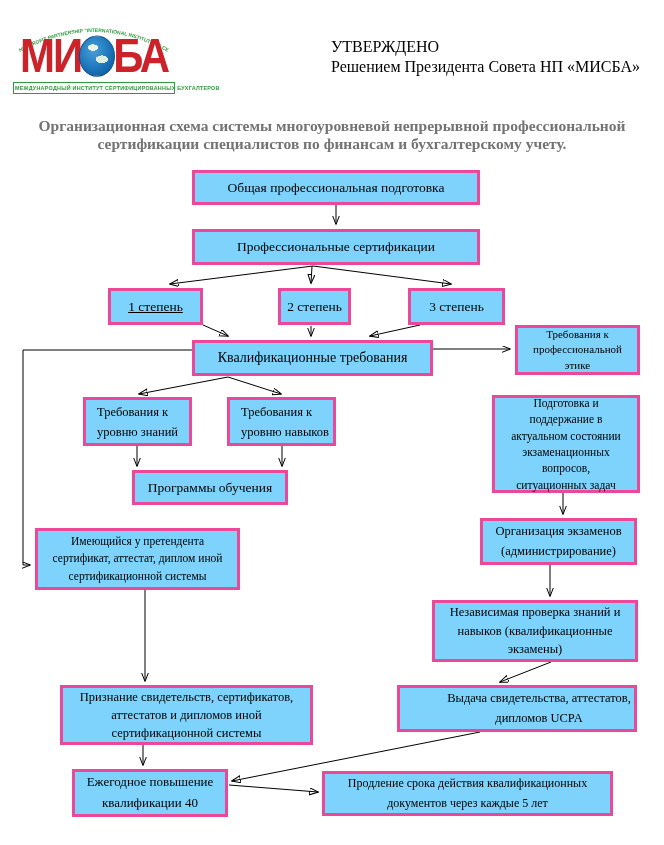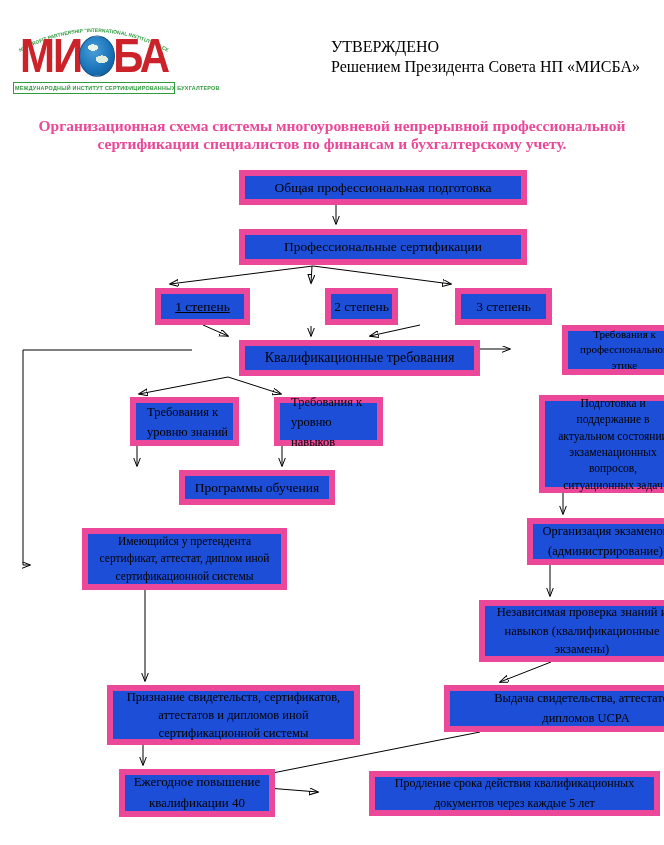--- a/index.html
+++ b/index.html
@@ -48,25 +48,24 @@
     position:absolute; left:4px; right:4px; top:117px;
     text-align:center; font-weight:bold; font-size:15.5px; line-height:1.13;
     color:#000080; white-space:pre-line;
   }
 
   
   .edges { position:absolute; left:0; top:0; width:664px; height:845px; z-index:1; }
   .edges line, .edges path { stroke:#000; stroke-width:1; fill:none; }
   .node {
     position:absolute; z-index:2; box-sizing:border-box;
-    background:#1d4ed8; border:6px solid #ec4899;
+    background:#7dd3fc; border:3px solid #ec4899;
     display:flex; align-items:center; justify-content:center;
     text-align:center; white-space:pre-line; line-height:1.45;
     font-size:13.5px;
-    margin-left:47px;
   }
   .node.left { justify-content:flex-start; text-align:left; padding-left:11px; line-height:1.6; }
 
   #n-general { left:192px; top:170px; width:288px; height:35px; }
   #n-spec    { left:192px; top:229px; width:288px; height:36px; }
   #n-deg1    { left:108px; top:288px; width:95px;  height:37px;text-decoration:underline; }
   #n-deg2    { left:278px; top:288px; width:73px;  height:37px; }
   #n-deg3    { left:408px; top:288px; width:97px;  height:37px; }
   #n-qual    { left:192px; top:340px; width:241px; height:36px; font-size:14px; }
   #n-ethics  { left:515px; top:325px; width:125px; height:50px; font-size:11px; line-height:1.4; }
@@ -100,21 +99,21 @@
       <span>БА</span>
     </div>
     <div class="logo-sub">МЕЖДУНАРОДНЫЙ ИНСТИТУТ СЕРТИФИЦИРОВАННЫХ БУХГАЛТЕРОВ</div>
   </div>
 
   <div class="approval">
     <div>УТВЕРЖДЕНО</div>
     <div>Решением Президента Совета НП «МИСБА»</div>
   </div>
 
-  <div class="doc-title" style="color: #ec4899;">Организационная схема системы многоуровневой непрерывной профессиональной
+  <div class="doc-title" style="color: #737373;">Организационная схема системы многоуровневой непрерывной профессиональной
 сертификации специалистов по финансам и бухгалтерскому учету.</div>
 
   <svg class="edges" viewBox="0 0 664 845">
     <defs>
       <marker id="arr" markerWidth="10" markerHeight="8" refX="8.5" refY="3.5" orient="auto" markerUnits="userSpaceOnUse">
         <path d="M0,0 L9,3.5 L0,7 z" fill="#000"></path>
       </marker>
     </defs>
     <line x1="336" y1="205" x2="336" y2="224" marker-end="url(#arr)"></line>
     <line x1="313" y1="266" x2="170" y2="284" marker-end="url(#arr)"></line>

